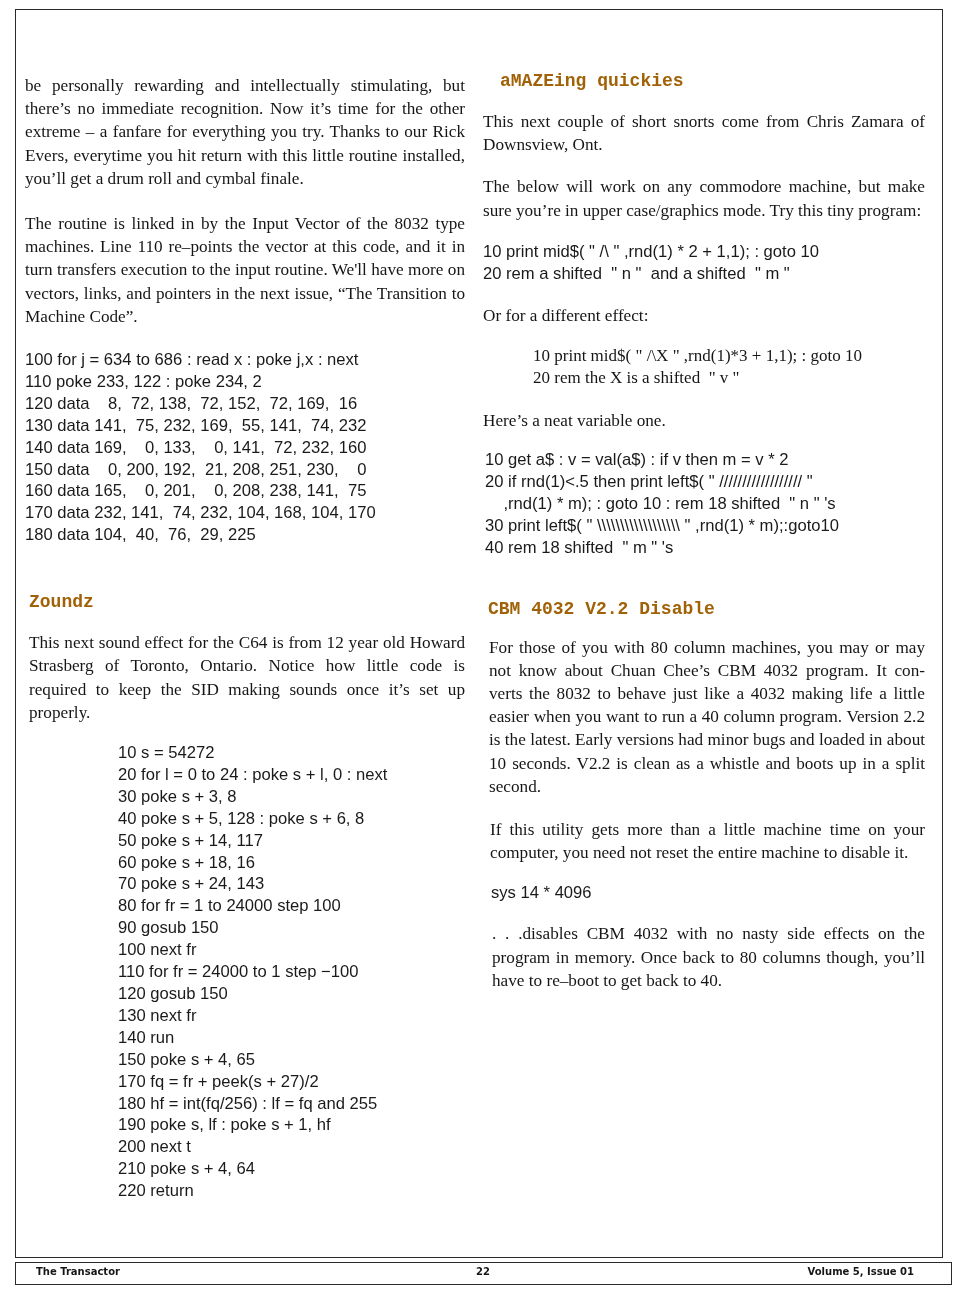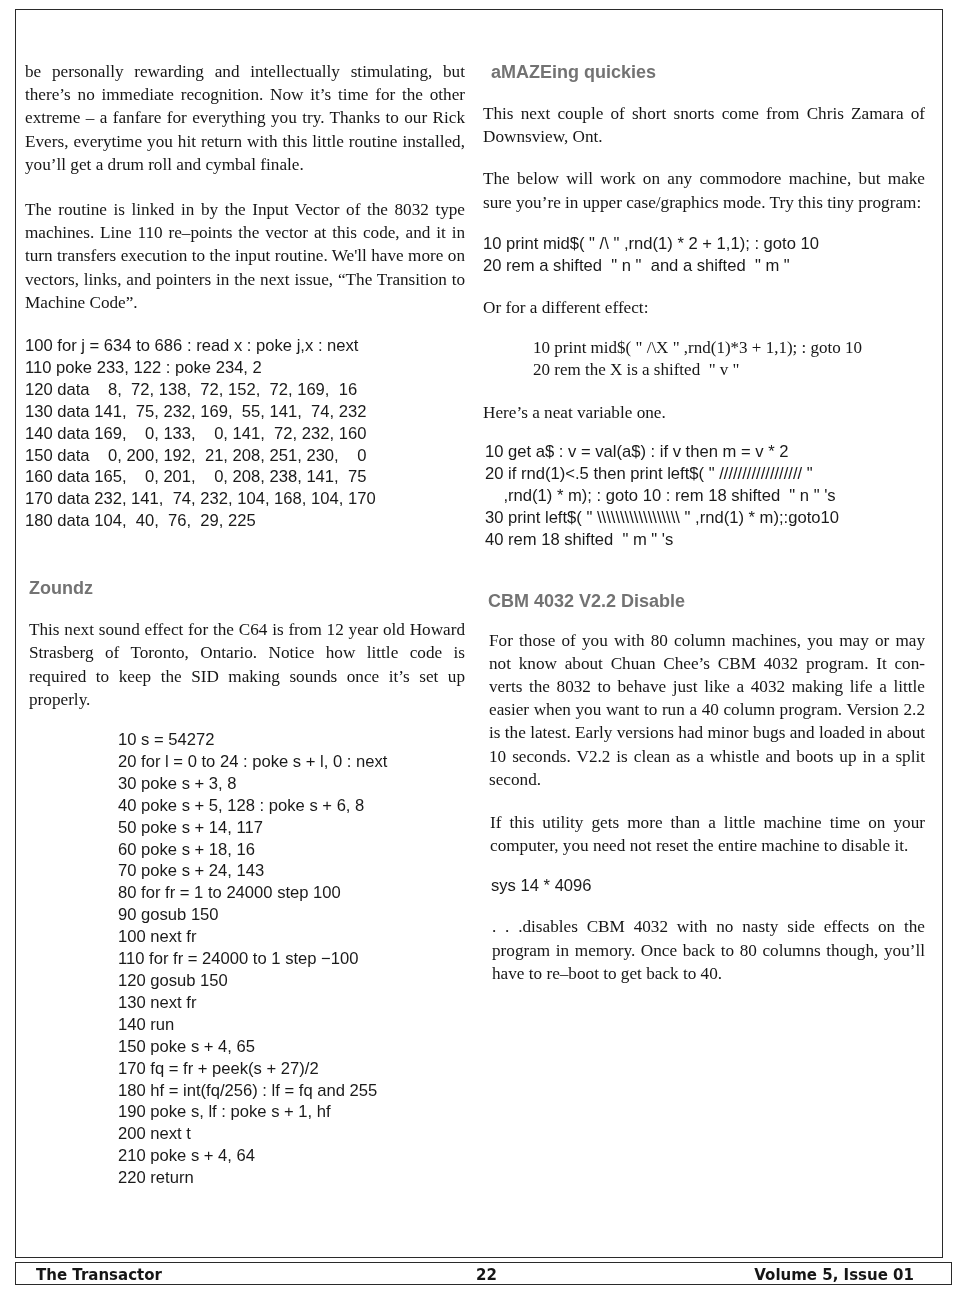--- a/index.html
+++ b/index.html
@@ -2,31 +2,31 @@
 <html><head>
 <meta charset="utf-8">
 <style>
   html, body { margin: 0; padding: 0; background: #ffffff; }
   body { width: 960px; height: 1293px; position: relative; overflow: hidden; color: #161616; }
   .frame {
     position: absolute; left: 15px; top: 9px; width: 928px; height: 1249px;
     border: 1.5px solid #2a2a2a; box-sizing: border-box;
   }
   .col { position: absolute; }
-  .col-left { left: 25px; top: 60px; width: 440px; }
+  .col-left { left: 25px; top: 74px; width: 440px; }
   .col-right { left: 483px; top: 54px; width: 442px; }
   .serif { font-family: "Liberation Serif", "DejaVu Serif", serif; font-size: 17.2px; line-height: 23.2px; }
   .para { margin: 0; text-align: justify; }
   .code { font-family: "Liberation Sans", "DejaVu Sans", sans-serif; font-size: 16.6px; line-height: 21.9px; white-space: pre; margin: 0; color: #1a1a1a; }
   .code-serif { font-family: "Liberation Serif", "DejaVu Serif", serif; font-size: 17px; line-height: 22px; white-space: pre; margin: 0; }
-  h3 { font-family: Liberation Sans, sans-serif; font-weight: bold; font-size: 18px; margin: 8px; color: #737373; }
+  h3 { font-family: Liberation Mono, monospace; font-weight: bold; font-size: 18px; margin: 17px; color: #a16207; }
   .footer-box {
     position: absolute; left: 15px; top: 1262px; width: 937px; height: 23px;
     border: 1.5px solid #2a2a2a; box-sizing: border-box;
-    font-family: "DejaVu Sans", "Liberation Sans", sans-serif; font-weight: bold; font-size: 15px;
+    font-family: "DejaVu Sans", "Liberation Sans", sans-serif; font-weight: bold; font-size: 10px;
   }
   .footer-box span { position: absolute; top: 3px; }
 </style>
 </head>
 <body>
 
 <div class="frame"></div>
 
 <div class="col col-left">
   <p class="para serif">be personally rewarding and intellectually stimulating, but there’s no immediate recognition. Now it’s time for the other extreme – a fanfare for everything you try. Thanks to our Rick Evers, everytime you hit return with this little routine installed, you’ll get a drum roll and cymbal finale.</p>

